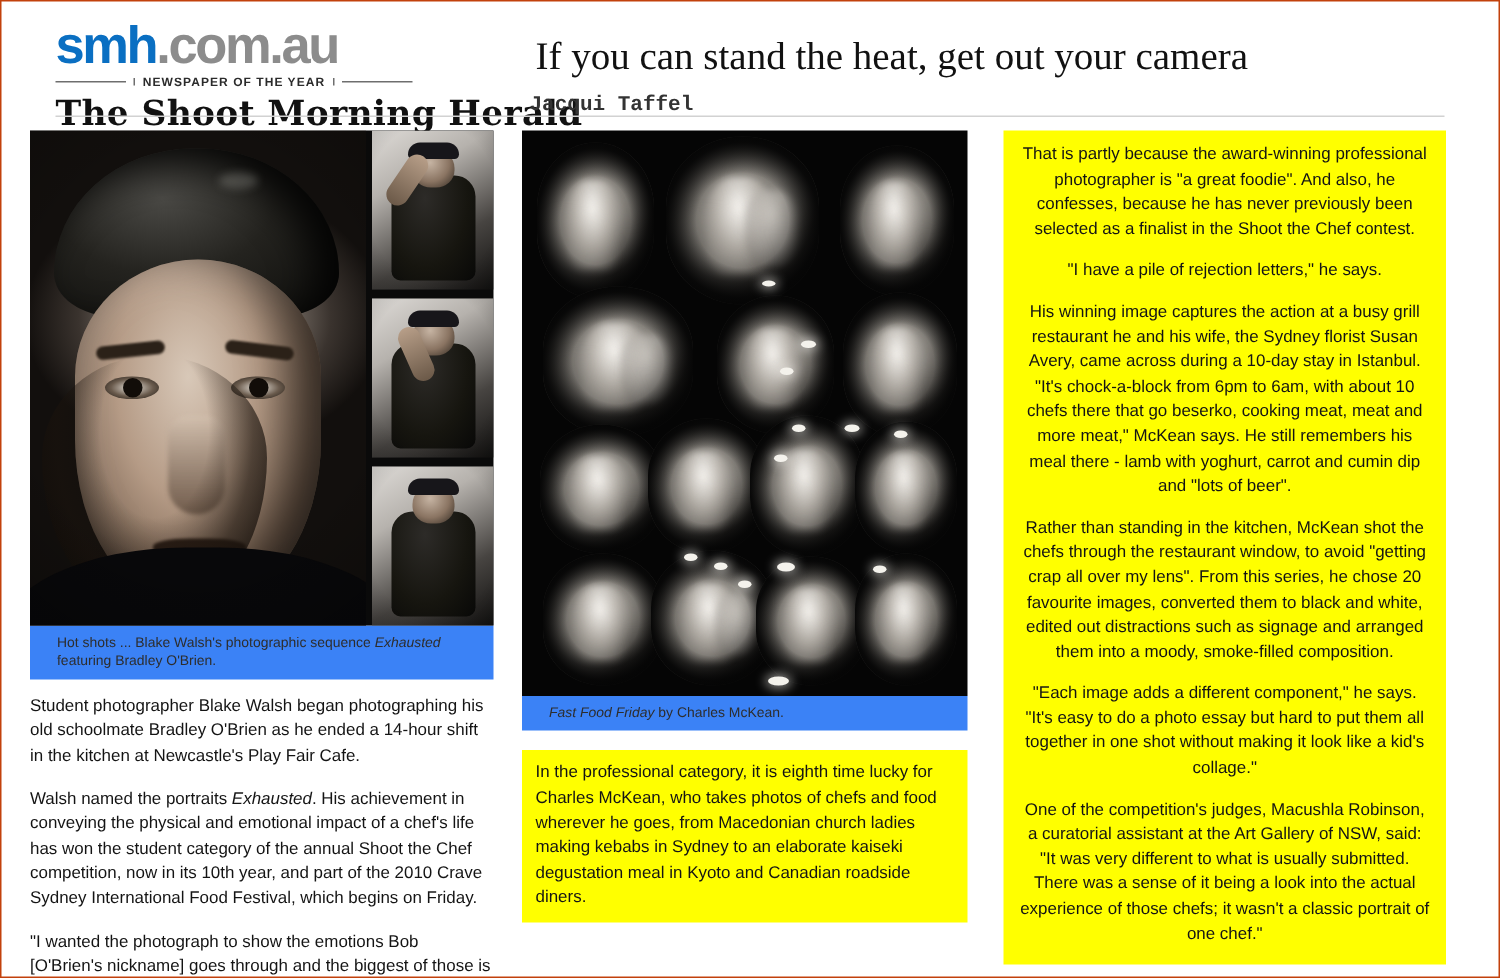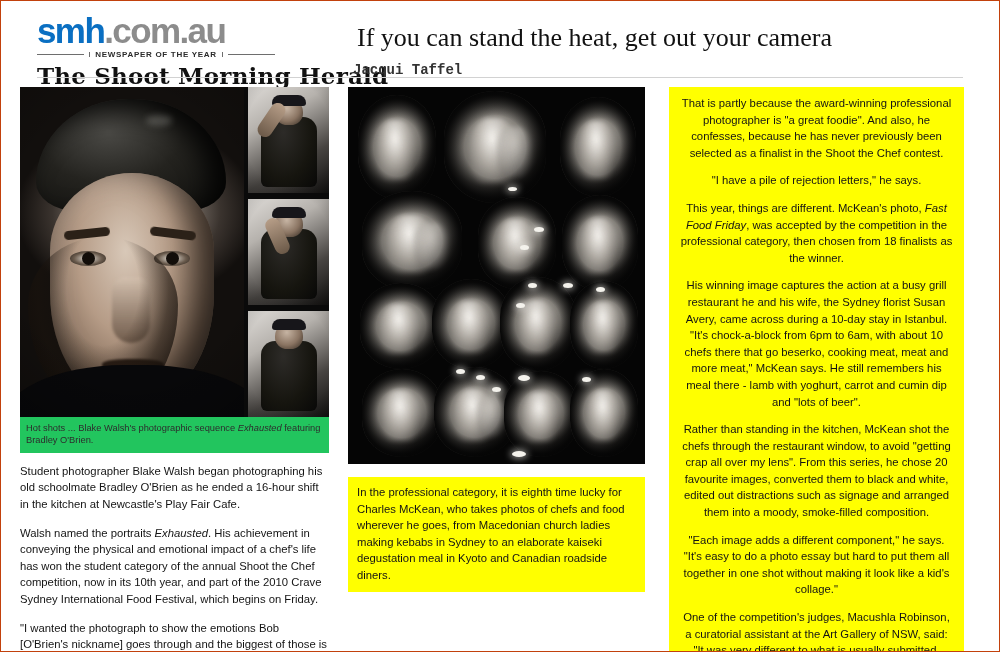--- a/index.html
+++ b/index.html
@@ -87,22 +87,22 @@
   .body-text {
     font-size: 11.3px;
     line-height: 16.6px;
     color: #141414;
     margin: 0 0 12px 0;
   }
   .body-text i { font-style: italic; }
 
   
   .caption-bar {
-    background: #22c55e;
-    padding: 5px 6px 6px 6px;
+    background: #3b82f6;
+    padding: 5px 6px 6px 18px;
     font-size: 9.3px;
     line-height: 12.4px;
     color: #2d2d2d;
   }
   .caption-bar i { font-style: italic; }
 
   
   #fig-left { width: 309px; }
   #photo-exhausted {
     position: relative;
@@ -346,21 +346,21 @@
             <div class="hatlet"></div>
             <div class="vign"></div>
           </div>
         </div>
       </div>
       <figcaption class="caption-bar"><span>Hot shots ... Blake Walsh's photographic sequence </span><i>Exhausted</i><span> featuring Bradley O'Brien.</span></figcaption>
     </figure>
 
     <div style="height:10px;"></div>
 
-    <p class="body-text">Student photographer Blake Walsh began photographing his old schoolmate Bradley O'Brien as he ended a 16-hour shift in the kitchen at Newcastle's Play Fair Cafe.</p>
+    <p class="body-text">Student photographer Blake Walsh began photographing his old schoolmate Bradley O'Brien as he ended a 14-hour shift in the kitchen at Newcastle's Play Fair Cafe.</p>
     <p class="body-text">Walsh named the portraits <i>Exhausted</i>. His achievement in conveying the physical and emotional impact of a chef's life has won the student category of the annual Shoot the Chef competition, now in its 10th year, and part of the 2010 Crave Sydney International Food Festival, which begins on Friday.</p>
     <p class="body-text">"I wanted the photograph to show the emotions Bob [O'Brien's nickname] goes through and the biggest of those is being tired and exhausted," said Walsh, 28.</p>
   </div>
 
   <div class="col" id="col-mid">
 
     <figure id="fig-mid" style="margin:0;">
       <div id="photo-collage">
 
         <div class="cell" style="left:10px;  top:8px;   width:78px;  height:104px;">
@@ -461,35 +461,35 @@
         <div class="lamp" style="left:215px; top:196px; width:10px; height:5px;"></div>
         <div class="lamp" style="left:248px; top:200px; width:9px;  height:5px;"></div>
         <div class="lamp" style="left:170px; top:288px; width:12px; height:6px;"></div>
         <div class="lamp" style="left:144px; top:300px; width:9px;  height:5px;"></div>
         <div class="lamp" style="left:128px; top:288px; width:9px;  height:5px;"></div>
         <div class="lamp" style="left:234px; top:290px; width:9px;  height:5px;"></div>
         <div class="lamp" style="left:164px; top:364px; width:14px; height:6px;"></div>
         <div class="lamp" style="left:108px; top:282px; width:9px;  height:5px;"></div>
         <div class="lamp" style="left:160px; top:100px; width:9px;  height:4px;"></div>
       </div>
+      <figcaption class="caption-bar"><i>Fast Food Friday</i><span> by Charles McKean.</span></figcaption>
     </figure>
 
     <div style="height:11px;"></div>
 
 
     <div id="highlight-mid">
       <p class="body-text">In the professional category, it is eighth time lucky for Charles McKean, who takes photos of chefs and food wherever he goes, from Macedonian church ladies making kebabs in Sydney to an elaborate kaiseki degustation meal in Kyoto and Canadian roadside diners.</p>
     </div>
   </div>
 
   <div class="col" id="col-right">
     <div id="highlight-right">
       <p class="body-text">That is partly because the award-winning professional photographer is "a great foodie". And also, he confesses, because he has never previously been selected as a finalist in the Shoot the Chef contest.</p>
       <p class="body-text">"I have a pile of rejection letters," he says.</p>
-      <p class="body-text">This year, things are different. McKean's photo, <i>Fast Food Friday</i>, was accepted by the competition in the professional category, then chosen from 18 finalists as the winner.</p>
       <p class="body-text">His winning image captures the action at a busy grill restaurant he and his wife, the Sydney florist Susan Avery, came across during a 10-day stay in Istanbul. "It's chock-a-block from 6pm to 6am, with about 10 chefs there that go beserko, cooking meat, meat and more meat," McKean says. He still remembers his meal there - lamb with yoghurt, carrot and cumin dip and "lots of beer".</p>
       <p class="body-text">Rather than standing in the kitchen, McKean shot the chefs through the restaurant window, to avoid "getting crap all over my lens". From this series, he chose 20 favourite images, converted them to black and white, edited out distractions such as signage and arranged them into a moody, smoke-filled composition.</p>
       <p class="body-text">"Each image adds a different component," he says. "It's easy to do a photo essay but hard to put them all together in one shot without making it look like a kid's collage."</p>
       <p class="body-text">One of the competition's judges, Macushla Robinson, a curatorial assistant at the Art Gallery of NSW, said: "It was very different to what is usually submitted. There was a sense of it being a look into the actual experience of those chefs; it wasn't a classic portrait of one chef."</p>
 
     </div>
   </div>
 
 </div>
 

